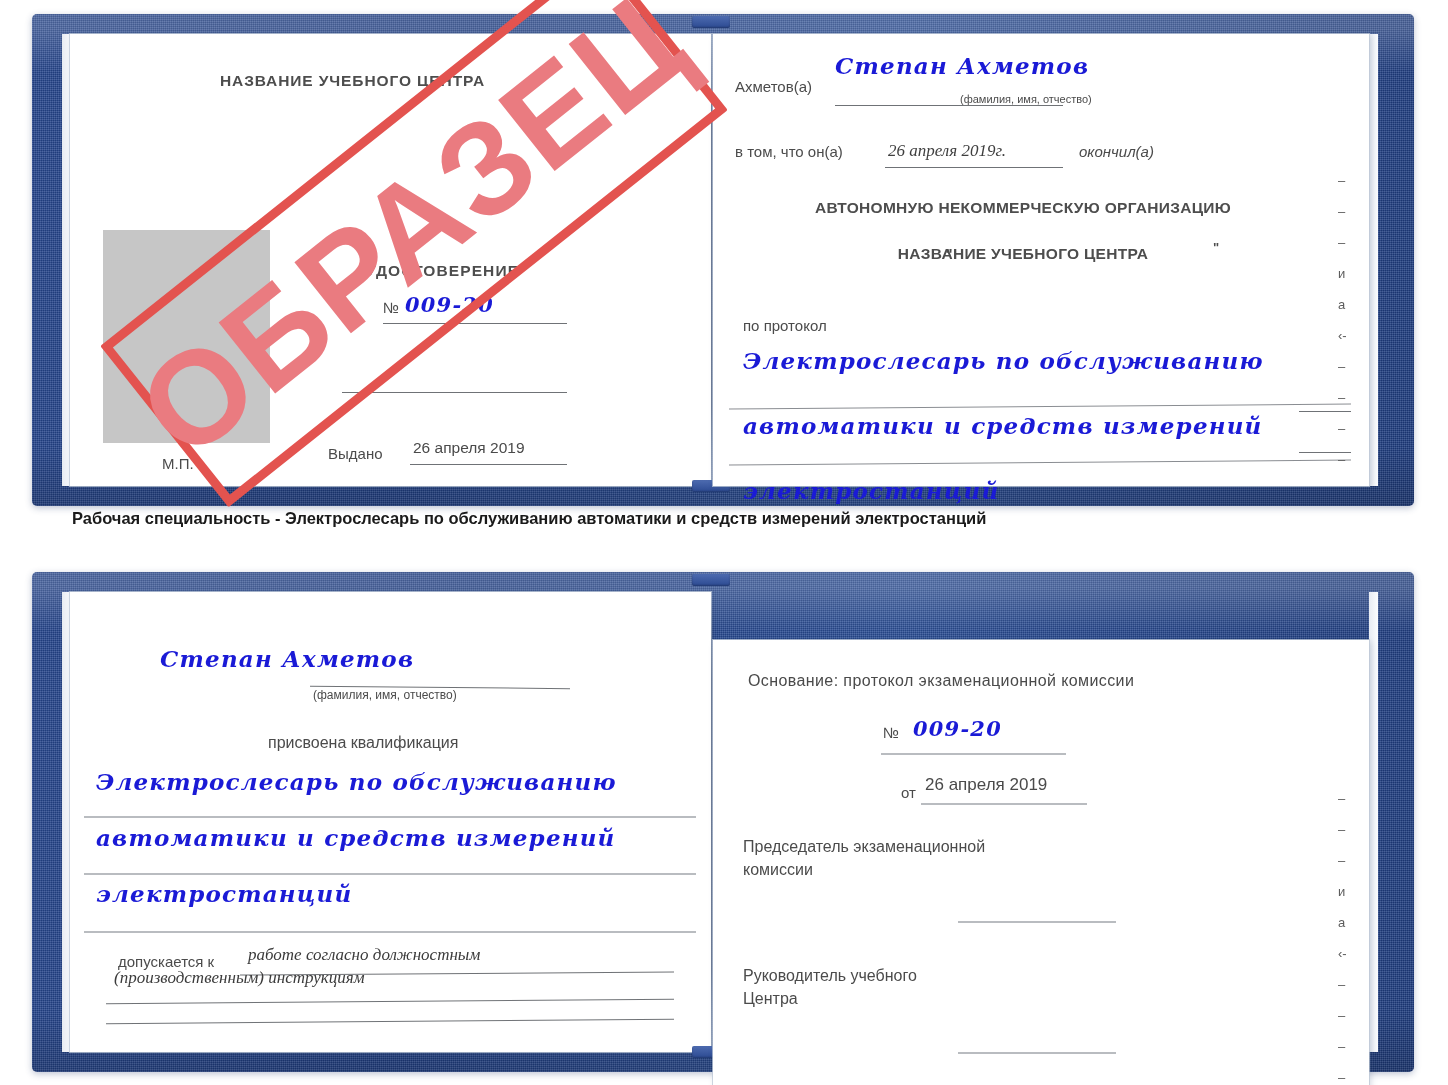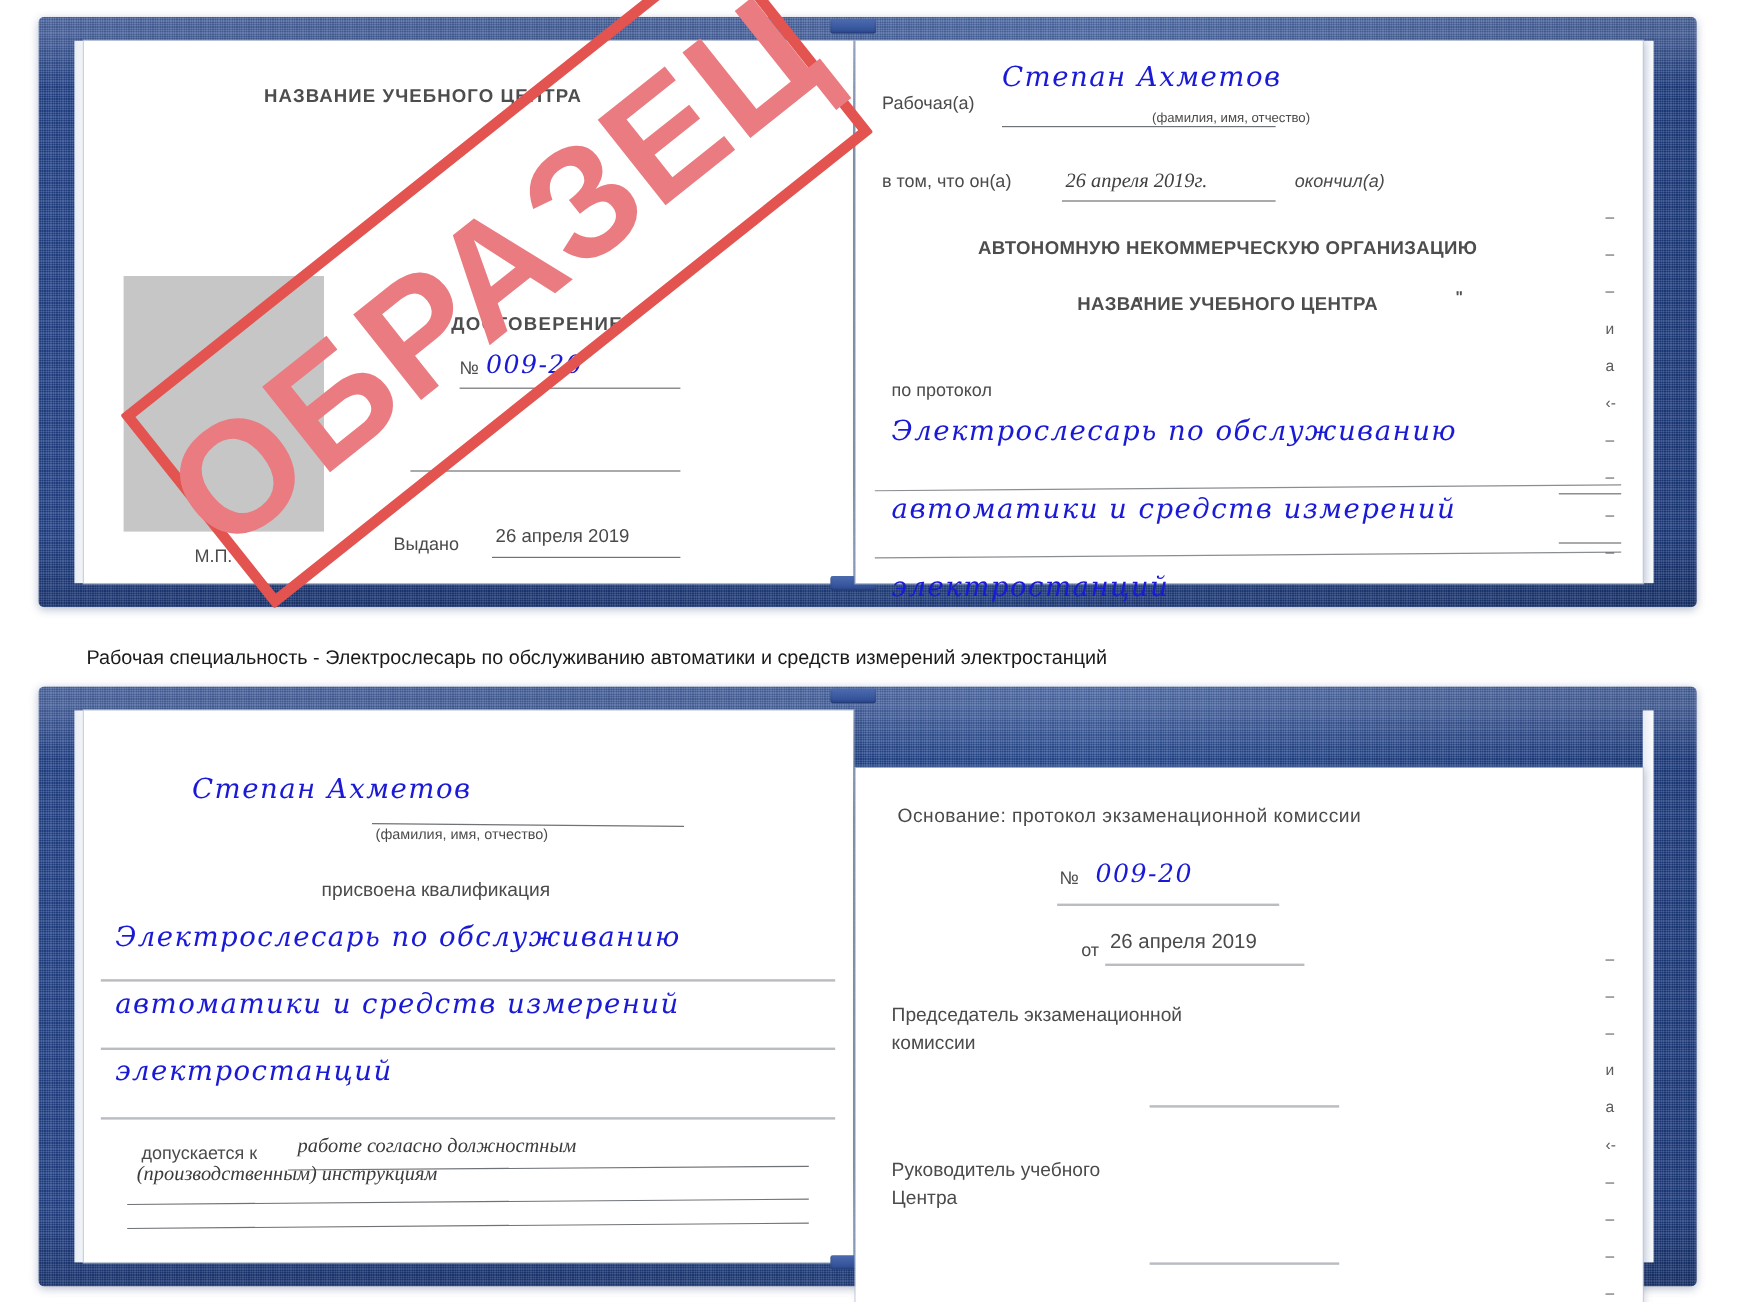--- a/index.html
+++ b/index.html
@@ -50,21 +50,21 @@
   .t-lbl-s{font-size:11px;color:#4b4b4b;}
   .t-org{font-size:15.5px;letter-spacing:.3px;color:#4d4d4d;font-weight:700;text-align:center;line-height:1.38;}
   .t-head{font-size:18.5px;letter-spacing:.6px;color:#3f3f3f;}
   .t-base{font-size:16px;letter-spacing:.4px;color:#4a4a4a;}
   .t-sign{font-size:15px;color:#4b4b4b;line-height:1.35;}
 
   
   .ink{
     color:#1a1ad6;
     font-family:"DejaVu Serif",serif;
-    font-style:italic;font-weight:400;
+    font-style:italic;font-weight:700;
     letter-spacing:1.2px;
     white-space:nowrap;
   }
   .ink-lg{font-size:23px;}
   .ink-md{font-size:21px;}
   
   .typed{color:#4a4a4a;font-size:15.5px;}
   .typed-it{color:#3f3f3f;font-size:17px;font-family:"Liberation Serif",serif;font-style:italic;}
   .hand-it{color:#3b3b3b;font-size:17px;font-family:"Liberation Serif",serif;font-style:italic;white-space:nowrap;}
 
@@ -140,21 +140,21 @@
 
   <div class="pg t-lbl" style="left:92px;top:421px;">М.П.</div>
 </div>
 
 <div class="spine" style="left:711px;top:40px;height:446px;"></div>
 <div class="spine-tab" style="left:692px;top:16px;width:38px;"></div>
 <div class="spine-tab" style="left:692px;top:480px;width:38px;"></div>
 
 <div class="paper" style="left:713px;top:34px;width:656px;height:452px;">
 
-  <div class="pg t-lbl" style="left:22px;top:44px;">Рабочая(а)</div>
+  <div class="pg t-lbl" style="left:22px;top:44px;">Ахметов(а)</div>
   <div class="pg ink ink-lg" style="left:122px;top:18px;">Степан Ахметов</div>
   <div class="rule" style="left:122px;top:71px;width:228px;"></div>
   <div class="pg t-lbl-s" style="left:247px;top:59px;">(фамилия, имя, отчество)</div>
 
   <div class="pg t-lbl" style="left:22px;top:109px;">в том, что он(а)</div>
   <div class="pg typed-it" style="left:175px;top:107px;white-space:nowrap;">26 апреля 2019г.</div>
   <div class="rule" style="left:172px;top:133px;width:178px;"></div>
   <div class="pg t-lbl" style="left:366px;top:109px;font-style:italic;">окончил(а)</div>
 
   <div class="pg t-org" style="left:0;top:163px;width:620px;">АВТОНОМНУЮ НЕКОММЕРЧЕСКУЮ ОРГАНИЗАЦИЮ</div>
@@ -187,21 +187,21 @@
   <div class="rule" style="left:586px;top:377px;width:52px;"></div>
   <div class="rule" style="left:586px;top:418px;width:52px;"></div>
 </div>
 
 <div class="stamp" style="left:95px;top:125px;">
   <div class="stamp-box">
     <span class="stamp-word">ОБРАЗЕЦ</span>
   </div>
 </div>
 
-<div class="caption" style="left:72px;top:537px;">Рабочая специальность - Электрослесарь по обслуживанию автоматики и средств измерений электростанций</div>
+<div class="caption" style="left:72px;top:507px;font-weight:bold;">Рабочая специальность - Электрослесарь по обслуживанию автоматики и средств измерений электростанций</div>
 
 <div class="book" style="left:32px;top:572px;width:1382px;height:500px;">
   <div class="inner-shade"></div>
 </div>
 
 <div class="sliver" style="left:62px;top:592px;width:9px;height:460px;"></div>
 <div class="sliver" style="left:1369px;top:592px;width:9px;height:460px;"></div>
 
 <div class="paper" style="left:70px;top:592px;width:641px;height:460px;">
 

